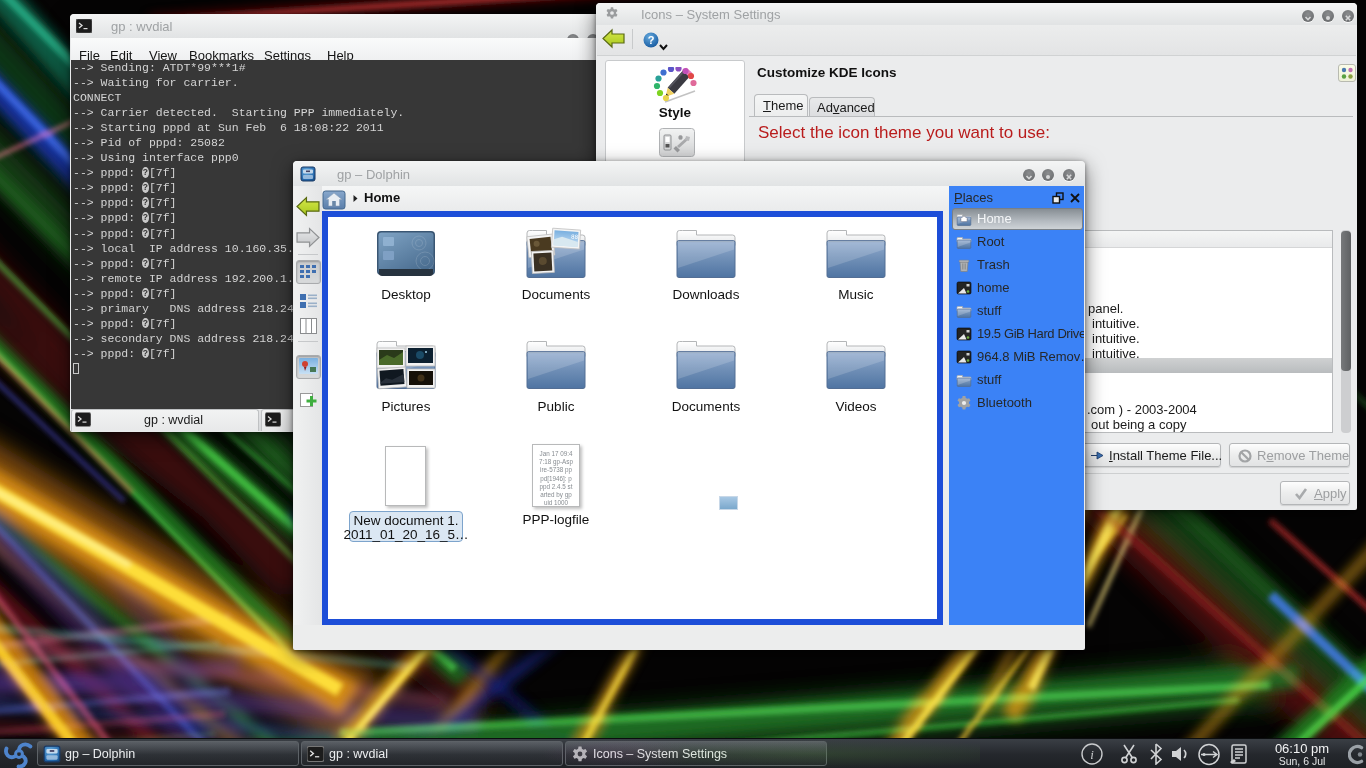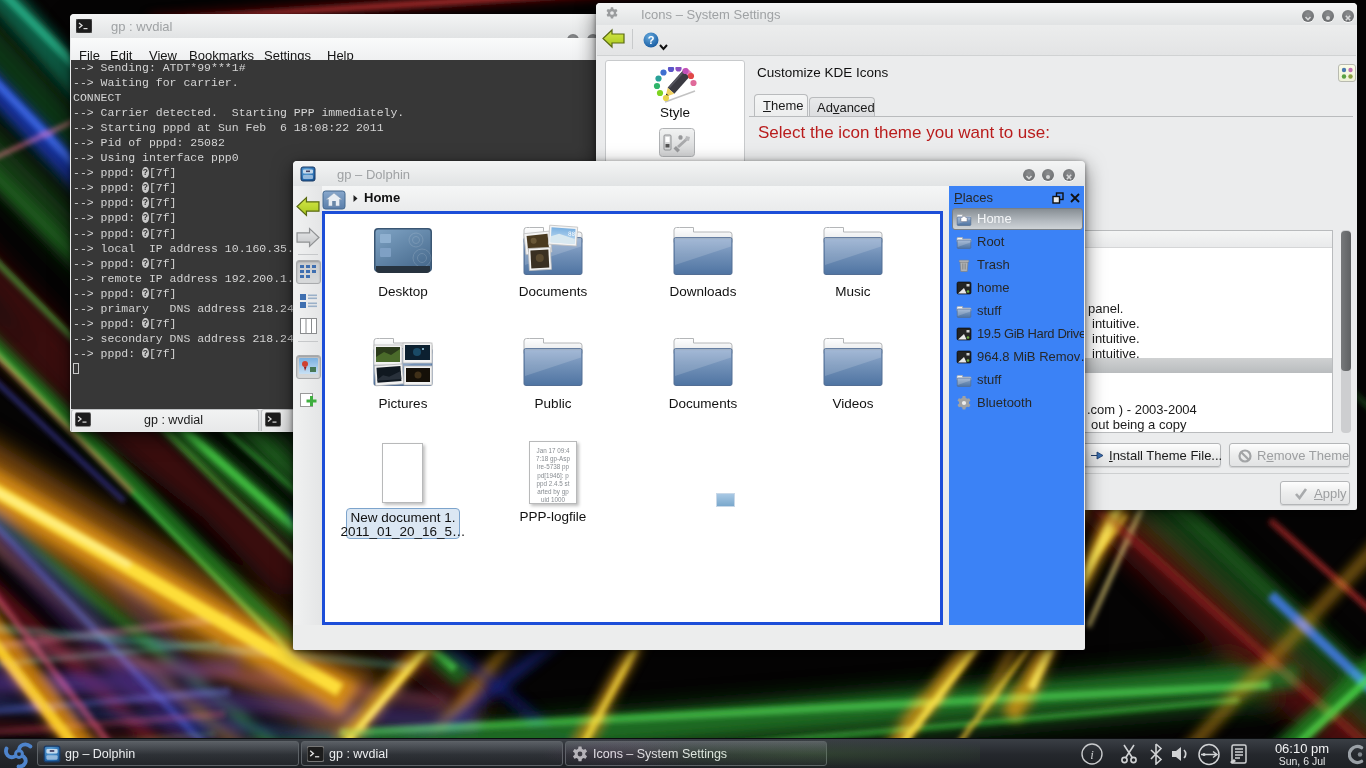--- a/index.html
+++ b/index.html
@@ -21,21 +21,21 @@
 #ss{left:596px;top:3px;width:761px;height:507px;background:#ebeced;z-index:3;overflow:hidden}
 #ss .tool{position:absolute;left:1px;right:1px;top:22px;height:31px;background:linear-gradient(#eceded,#e3e4e5);border-bottom:1px solid #d0d2d3}
 #sidebox{position:absolute;left:9px;top:57px;width:140px;height:444px;background:#fff;border:1px solid #c8cacc;border-radius:3px}
 .tab{position:absolute;font-size:13px;color:#1a1a1a}
 .btn{position:absolute;white-space:nowrap;border:1px solid #b4b6b8;border-radius:3px;background:linear-gradient(#fdfdfd,#eceded 50%,#e2e3e4);font-size:13px;color:#1a1a1a;box-shadow:0 1px 1px rgba(0,0,0,.12)}
 .ssfrag{position:absolute;font-size:13px;color:#1a1a1a;white-space:nowrap}
 
 #dolphin{left:293px;top:161px;width:792px;height:489px;background:#eceded;z-index:4;overflow:hidden}
 #dtool{position:absolute;left:1px;top:25px;width:28px;height:439px;background:linear-gradient(90deg,#f0f1f1,#e4e5e6)}
 #dcrumb{position:absolute;left:29px;top:25px;width:762px;height:25px;background:linear-gradient(#f5f6f6,#eaebec)}
-#dview{position:absolute;left:29px;top:50px;width:621px;height:414px;background:#fff;border:3px solid #1d4ed8}
+#dview{position:absolute;left:29px;top:50px;width:621px;height:414px;background:#fff;border:6px solid #1d4ed8}
 #places{position:absolute;left:656px;top:25px;width:135px;height:439px;background:#3b82f6;overflow:hidden}
 .pl{position:absolute;left:2px;width:133px;height:22px;font-size:13px;color:#26282a;white-space:nowrap}
 .pl .lbl{position:absolute;left:26px;top:3px}
 .pl svg{position:absolute;left:5px;top:3px}
 .icolbl{position:absolute;font-size:13.5px;color:#111;text-align:center;width:150px;white-space:nowrap}
 #dstatus{position:absolute;left:1px;right:1px;bottom:1px;height:24px;background:linear-gradient(#eceded,#e1e2e3);font-size:12.5px;color:#2a2c2e}
 .vbtn{position:absolute;left:2px;width:25px;height:24px;border-radius:3px}
 .vbtn.on{background:linear-gradient(#c9cbcd,#d8dadb);box-shadow:inset 0 1px 2px rgba(0,0,0,.25);border:1px solid #a9abad}
 
 #panel{position:absolute;left:0;top:738px;width:1366px;height:30px;background:linear-gradient(#3a3f45,#24272c 55%,#1e2125);border-top:1px solid #0b0d0f;z-index:10}
@@ -253,38 +253,38 @@
         <circle cx="7" cy="26" r="3.1" fill="#7ed321"></circle>
         <circle cx="4" cy="19" r="3.1" fill="#2fb56a"></circle>
         <circle cx="5.5" cy="11.5" r="3.1" fill="#2aa198"></circle>
         <circle cx="10.5" cy="5.5" r="3.1" fill="#3f6fd0"></circle>
         <circle cx="18" cy="2" r="3.1" fill="#5a55c8"></circle>
         <circle cx="25.5" cy="1.5" r="3.1" fill="#8a4fc0"></circle>
         <circle cx="32.5" cy="4" r="3.1" fill="#c050b8"></circle>
         <circle cx="38" cy="9" r="3.1" fill="#e04848"></circle>
         <circle cx="40.5" cy="16" r="3.1" fill="#e06a9a"></circle>
   </svg>
-  <span class="abs" style="left:9px;top:102px;font-size:13.5px;font-weight:normal;color:#101010;width:140px;text-align:center">Style</span>
+  <span class="abs" style="left:9px;top:102px;font-size:13.5px;font-weight:bold;color:#101010;width:140px;text-align:center">Style</span>
   <svg class="abs" style="left:63px;top:125px" width="36" height="29" viewBox="0 0 36 29">
         <rect x=".5" y=".5" width="35" height="28" rx="3" fill="url(#hwg)" stroke="#b0b2b4"></rect>
         <rect x="5" y="7" width="7" height="15" rx="1" fill="#d8d9da" stroke="#909294"></rect>
         <rect x="6.5" y="9" width="4" height="5" fill="#fff"></rect>
         <rect x="6.5" y="16" width="4" height="3.5" fill="#555"></rect>
         <path d="M20 8l3 3m0-3l-3 3" stroke="#98999b" stroke-width="2.5"></path>
         <path d="M19 19l10-9" stroke="#a8a9ab" stroke-width="3"></path>
         <path d="M27 8l4 1-1 4-4-1z" fill="#b8b9bb"></path>
         <path d="M17 18l4 4-2.5 2.5-4-4z" fill="#98999b"></path>
         <defs>
           <linearGradient id="hwg" x1="0" y1="0" x2="0" y2="1">
             <stop offset="0" stop-color="#f2f3f3"></stop>
             <stop offset="1" stop-color="#d2d3d4"></stop>
           </linearGradient>
         </defs>
       </svg>
-  <span class="abs" style="left:161px;top:62px;font-size:13.5px;font-weight:normal;color:#101010">Customize KDE Icons</span>
+  <span class="abs" style="left:161px;top:62px;font-size:13.5px;font-weight:bold;color:#101010">Customize KDE Icons</span>
   <div class="abs" style="left:742px;top:61px;width:18px;height:18px;background:linear-gradient(#fbfce9,#eef0d8);border:1px solid #b8bab0;border-radius:3px"></div>
   <svg class="abs" style="left:742px;top:61px" width="18" height="18">
         <circle cx="6" cy="6" r="2.2" fill="#4a7ab0"></circle>
         <circle cx="12.5" cy="6" r="2.2" fill="#c070b0"></circle>
         <circle cx="6" cy="12.5" r="2.2" fill="#58a040"></circle>
         <circle cx="12.5" cy="12.5" r="2.2" fill="#8aa040"></circle>
       </svg>
   <div class="abs" style="left:158px;top:91px;width:54px;height:23px;background:linear-gradient(#f4f5f5,#eceded);border:1px solid #b9bbbd;border-bottom:none;border-radius:4px 4px 0 0"></div>
   <div class="abs" style="left:213px;top:94px;width:66px;height:20px;background:linear-gradient(#e8e9ea,#dcdddf);border:1px solid #b9bbbd;border-bottom:none;border-radius:4px 4px 0 0"></div>
   <div class="abs" style="left:153px;top:113px;width:604px;height:1px;background:#b9bbbd"></div>

